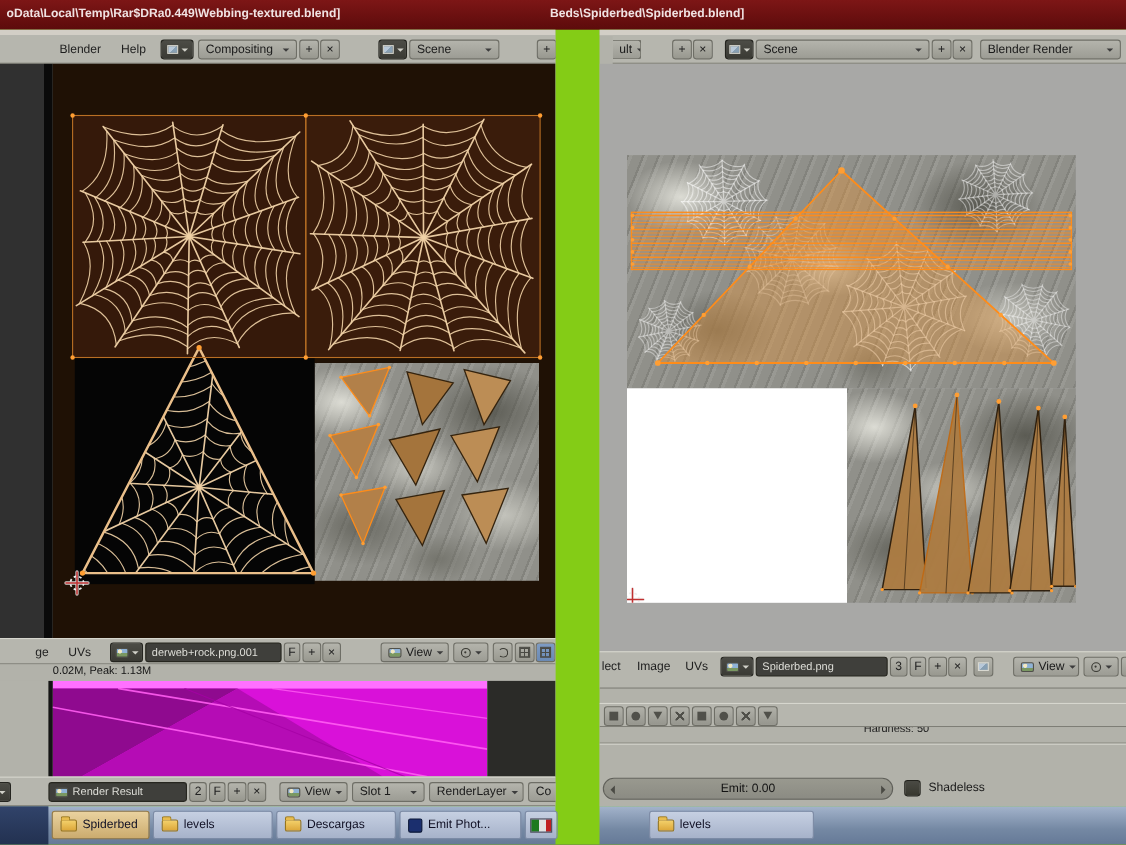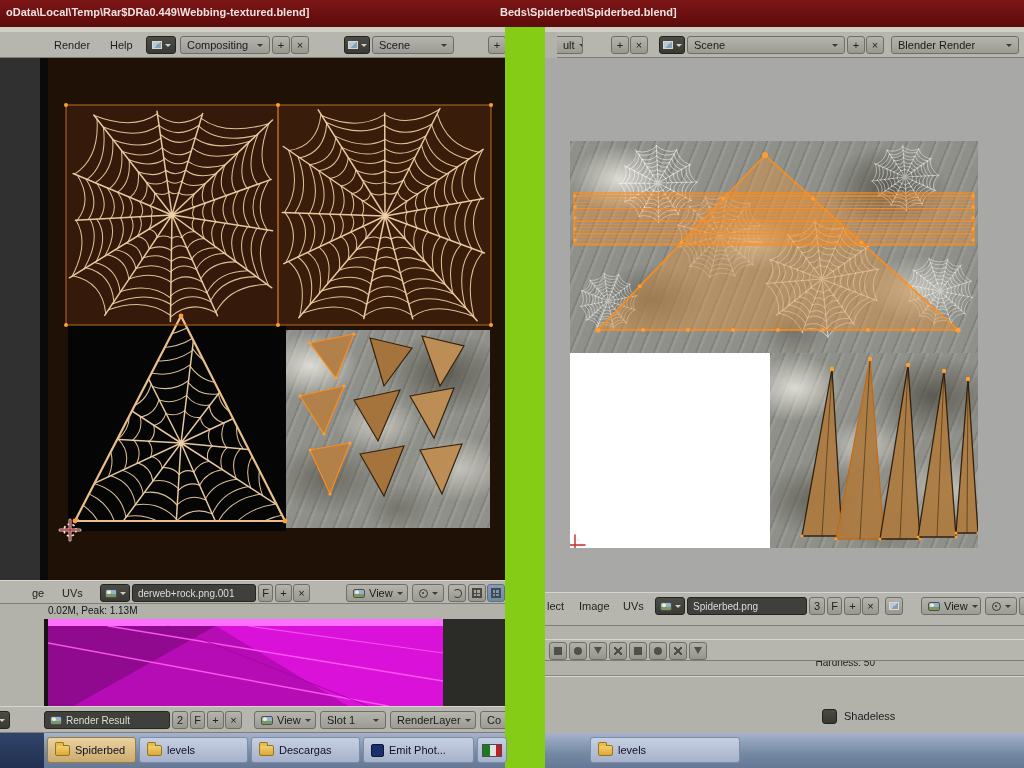--- a/index.html
+++ b/index.html
@@ -56,21 +56,21 @@
 
   <div class="abs titlebar" style="left:0;top:0;width:1024px;height:27px">
     <span class="abs" style="left:6px;top:6px">oData\Local\Temp\Rar$DRa0.449\Webbing-textured.blend]</span>
     <span class="abs" style="left:500px;top:6px">Beds\Spiderbed\Spiderbed.blend]</span>
   </div>
 
   <div class="abs" style="left:0;top:27px;width:505px;height:706px;overflow:hidden;background:#b2b2aa">
     <div class="abs" style="left:0;top:0;width:505px;height:5px;background:#d2cec6"></div>
 
     <div class="abs mbar" style="left:0;top:5px;width:505px;height:26px">
-      <span class="abs mtxt" style="left:54px;top:0;line-height:26px">Render</span>
+      <span class="abs mtxt" style="left:54px;top:0;line-height:26px">Blender</span>
       <span class="abs mtxt" style="left:110px;top:0;line-height:26px">Help</span>
       <span class="abs sqd" style="left:146px;top:4px;width:30px">
           <span class="gicon"></span>
         </span>
       <span class="abs dd" style="left:180px;top:4px;width:90px">
           <span>Compositing</span>
         </span>
       <span class="abs sq" style="left:272px;top:4px;width:18px">+</span>
       <span class="abs sq" style="left:291px;top:4px;width:18px">×</span>
       <span class="abs sqd" style="left:344px;top:4px;width:26px">
@@ -392,24 +392,27 @@
       <span class="ticon x" style="left:124px">
           <i></i>
         </span>
       <span class="ticon t" style="left:144px">
           <i></i>
         </span>
     </div>
 
     <div class="abs" style="left:0;top:634px;width:479px;height:72px;background:#b2b2aa">
       <div class="abs" style="left:210px;top:0;width:120px;height:10px;overflow:hidden">
-        <span class="abs" style="left:0;top:-4px;width:120px;text-align:right;font-size:10px;color:#222">Hardness: 50</span>
+        <span class="abs" style="left:0;top:-4px;width:120px;text-align:center;font-size:10px;color:#222">Hardness: 50</span>
       </div>
       <div class="abs" style="left:0;top:14px;width:479px;height:1px;background:#87877f"></div>
       <div class="abs" style="left:0;top:15px;width:479px;height:1px;background:#d6d6ce"></div>
+      <div class="slider" style="left:3px;top:46px;width:264px;height:20px">
+          <span>Emit: 0.00</span>
+        </div>
       <div class="chk" style="left:277px;top:48px"></div>
       <span class="abs" style="left:299px;top:48px;line-height:15px;font-size:11px;color:#1b1b1b">Shadeless</span>
     </div>
   </div>
 
   <div class="tseg" style="left:0;width:505px">
     <div class="abs" style="left:0;top:0;width:44px;height:35px;background:linear-gradient(#31436a,#223150)"></div>
     <div class="tb-btn" style="left:47px;width:89px;background:linear-gradient(#ead29f,#cbab6e);border-color:#9a7c42">
         <span class="folder"></span>
         <span>Spiderbed</span>

